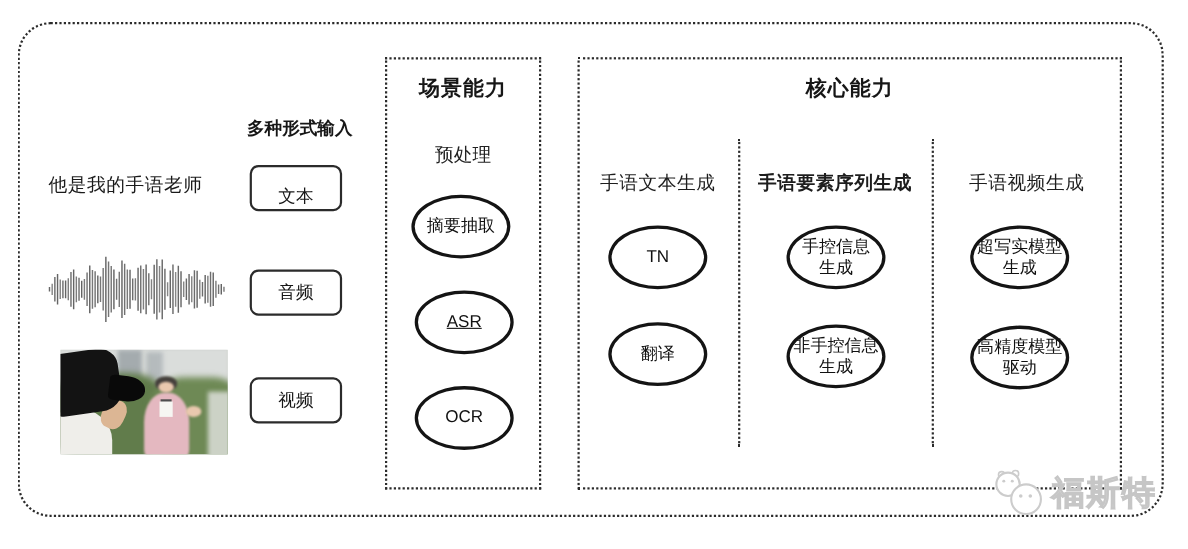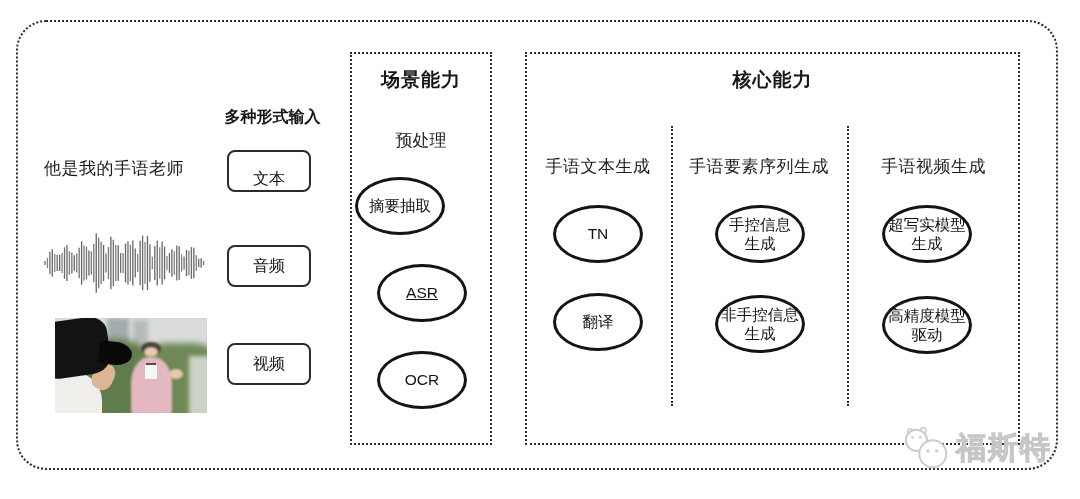--- a/index.html
+++ b/index.html
@@ -25,21 +25,21 @@
     font-size:17px;font-weight:500;color:#222;
   }
   .col-divider{
     position:absolute;top:126px;height:280px;width:0;border-left:2px dotted #2b2b2b;
   }
   .d1{left:671px;} .d2{left:847px;}
   .col-header{
     position:absolute;top:155px;height:22px;display:flex;align-items:center;justify-content:center;
     font-size:17px;font-weight:500;color:#1d1d1d;letter-spacing:0.5px;
   }
-  .h1{left:525px;width:146px;} .h2{left:671px;width:176px;} .h3{left:847px;width:173px;}
+  .h1{left:525px;width:146px;} .h2{left:671px;width:176px;font-weight:bold;} .h3{left:847px;width:173px;}
   .ellipse{
     position:absolute;width:90px;height:58px;border:3px solid #141414;border-radius:50%;
     box-sizing:border-box;background:#fff;display:flex;align-items:center;justify-content:center;
     text-align:center;font-size:15.5px;font-weight:500;line-height:1.25;color:#111;
     white-space:pre-line;
   }
   .input-label{
     position:absolute;left:205px;top:107px;width:135px;text-align:center;
     font-size:16px;font-weight:600;color:#161616;
   }
@@ -187,21 +187,21 @@
   </div>
   <div class="mode-box m3">
     <span>视频</span>
   </div>
 
   <div class="panel scene-panel">
     <div class="panel-title">场景能力</div>
   </div>
   <div class="scene-sub">预处理</div>
 
-  <div class="ellipse" style="left:355px;top:177px;text-align:right;">摘要抽取</div>
+  <div class="ellipse" style="left:374px;top:177px;text-align:right;">摘要抽取</div>
   <div class="ellipse" style="left:377px;top:264px;text-decoration:underline;">ASR</div>
   <div class="ellipse" style="left:377px;top:351px;">OCR</div>
 
   <div class="panel core-panel">
     <div class="panel-title">核心能力</div>
   </div>
   <div class="col-divider d1"></div>
   <div class="col-divider d2"></div>
 
   <div class="col-header h1">手语文本生成</div>

